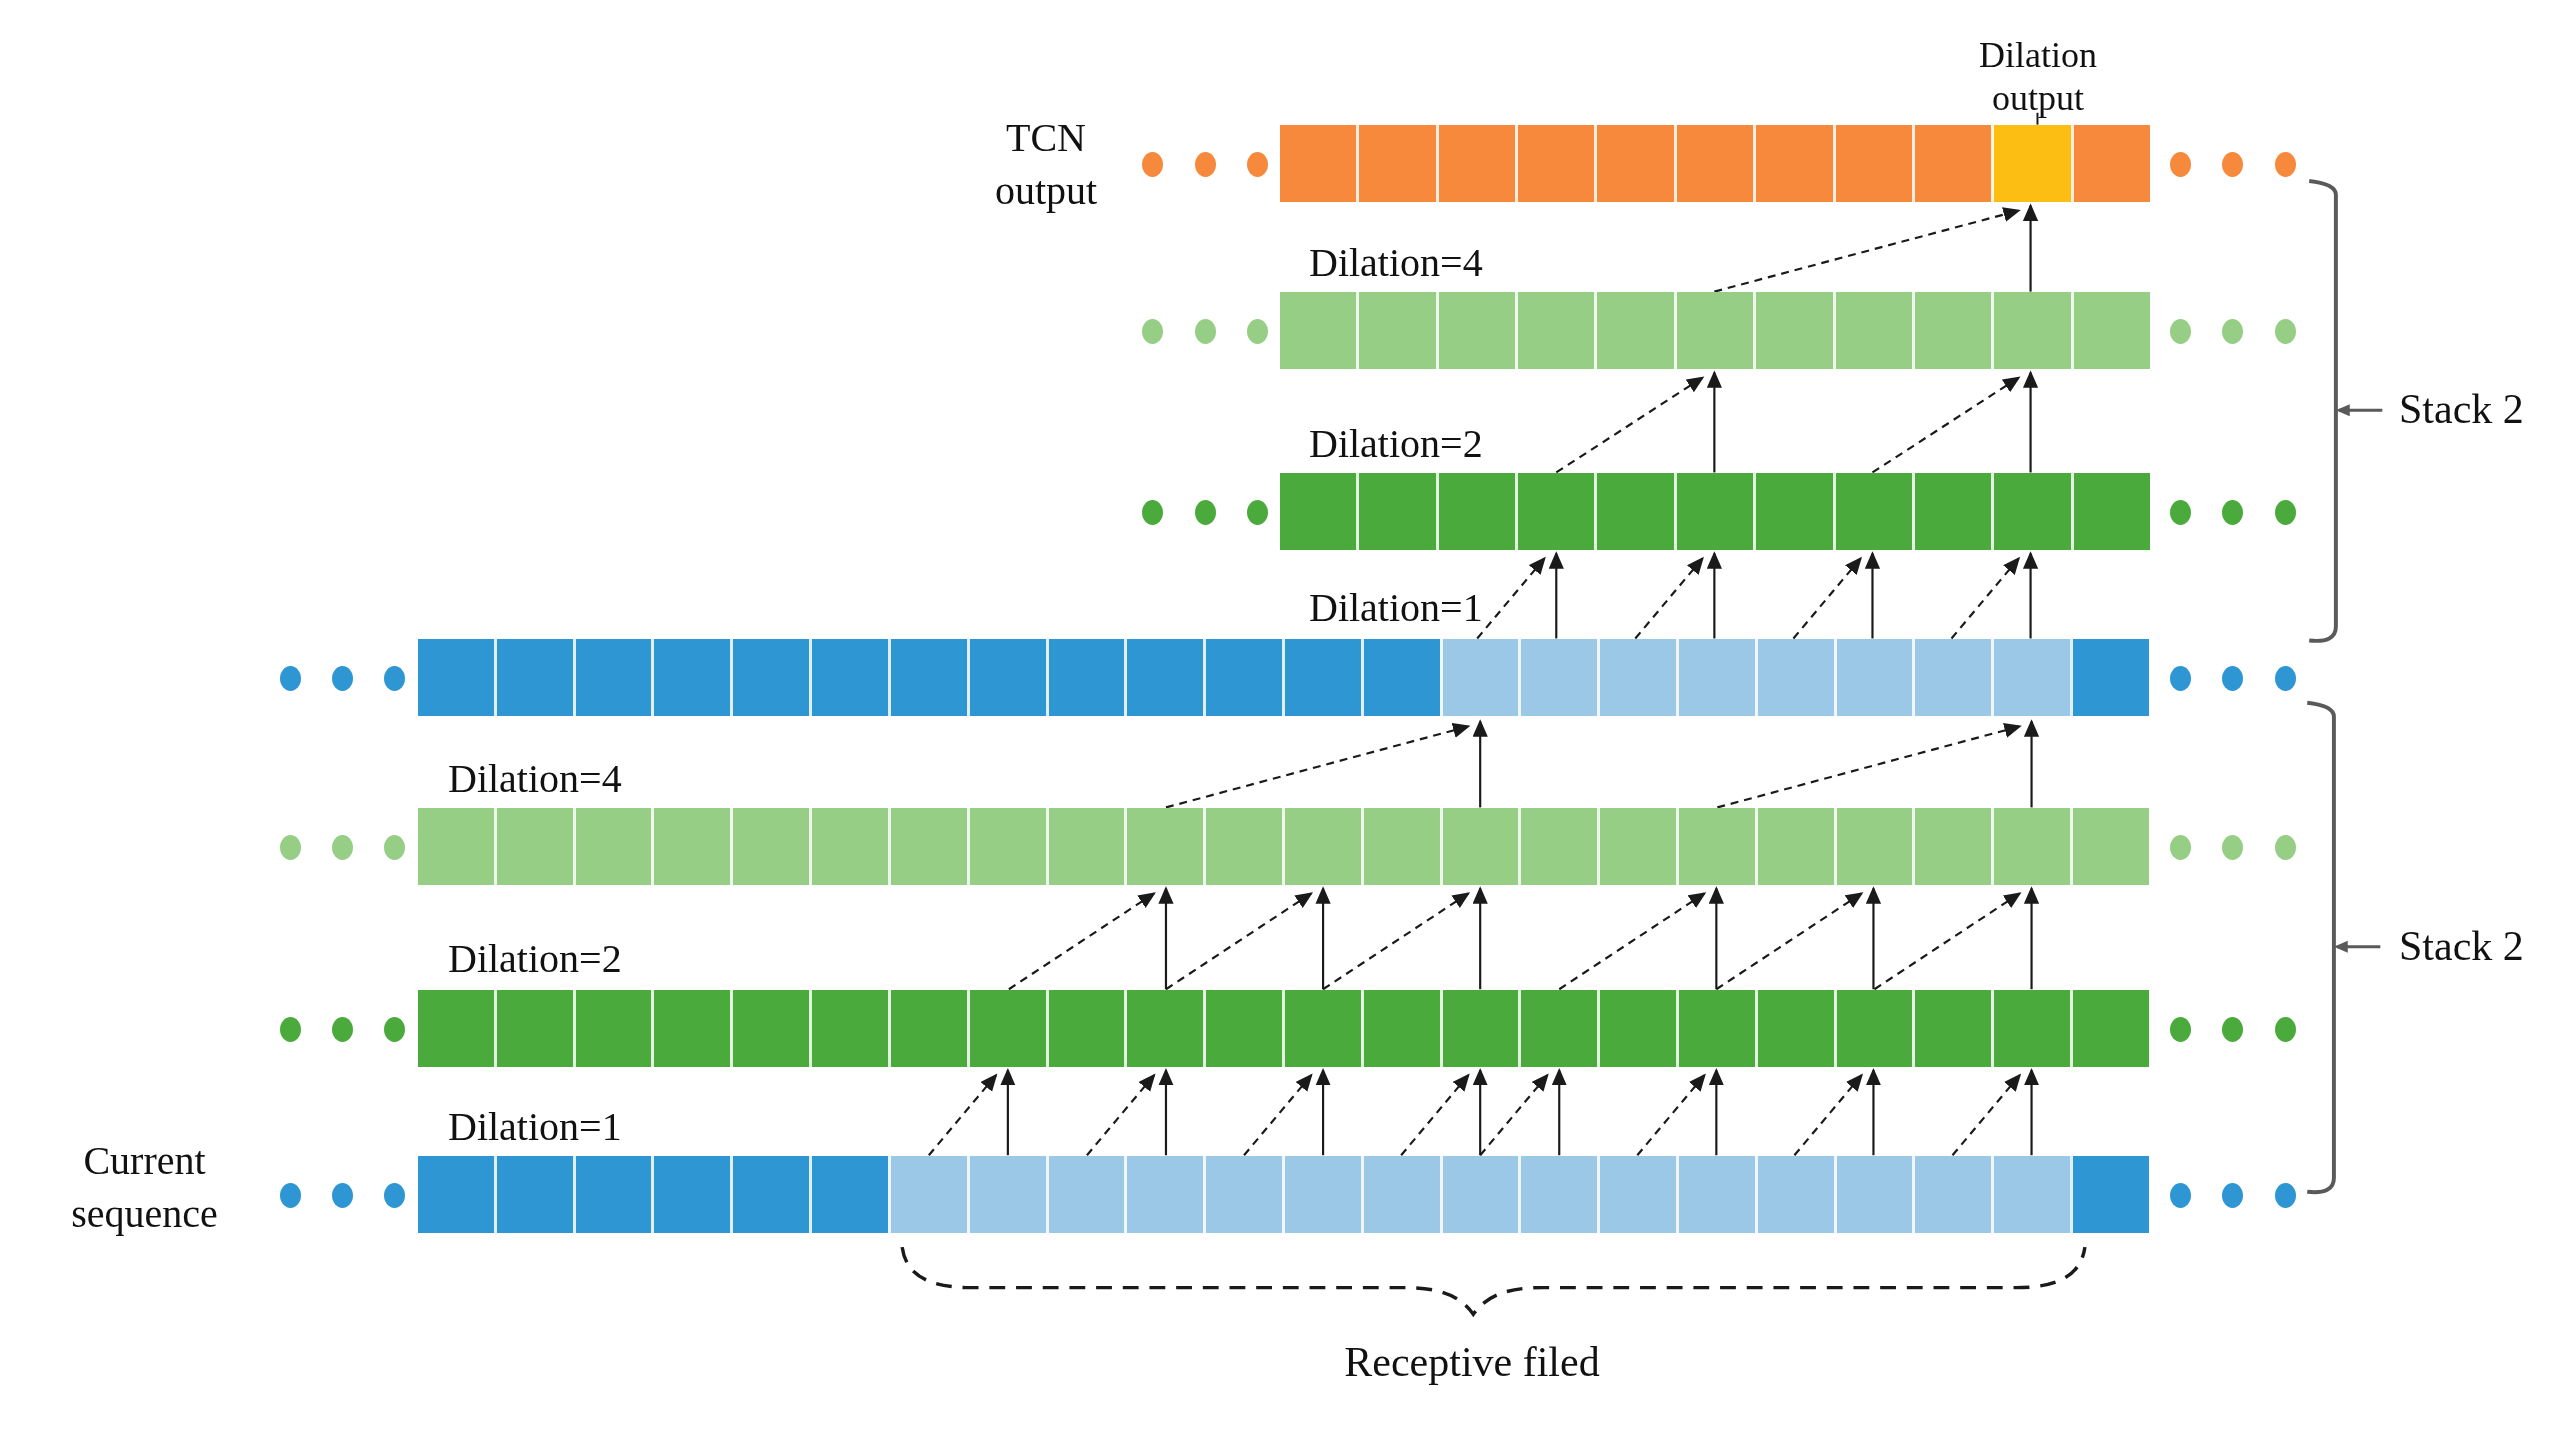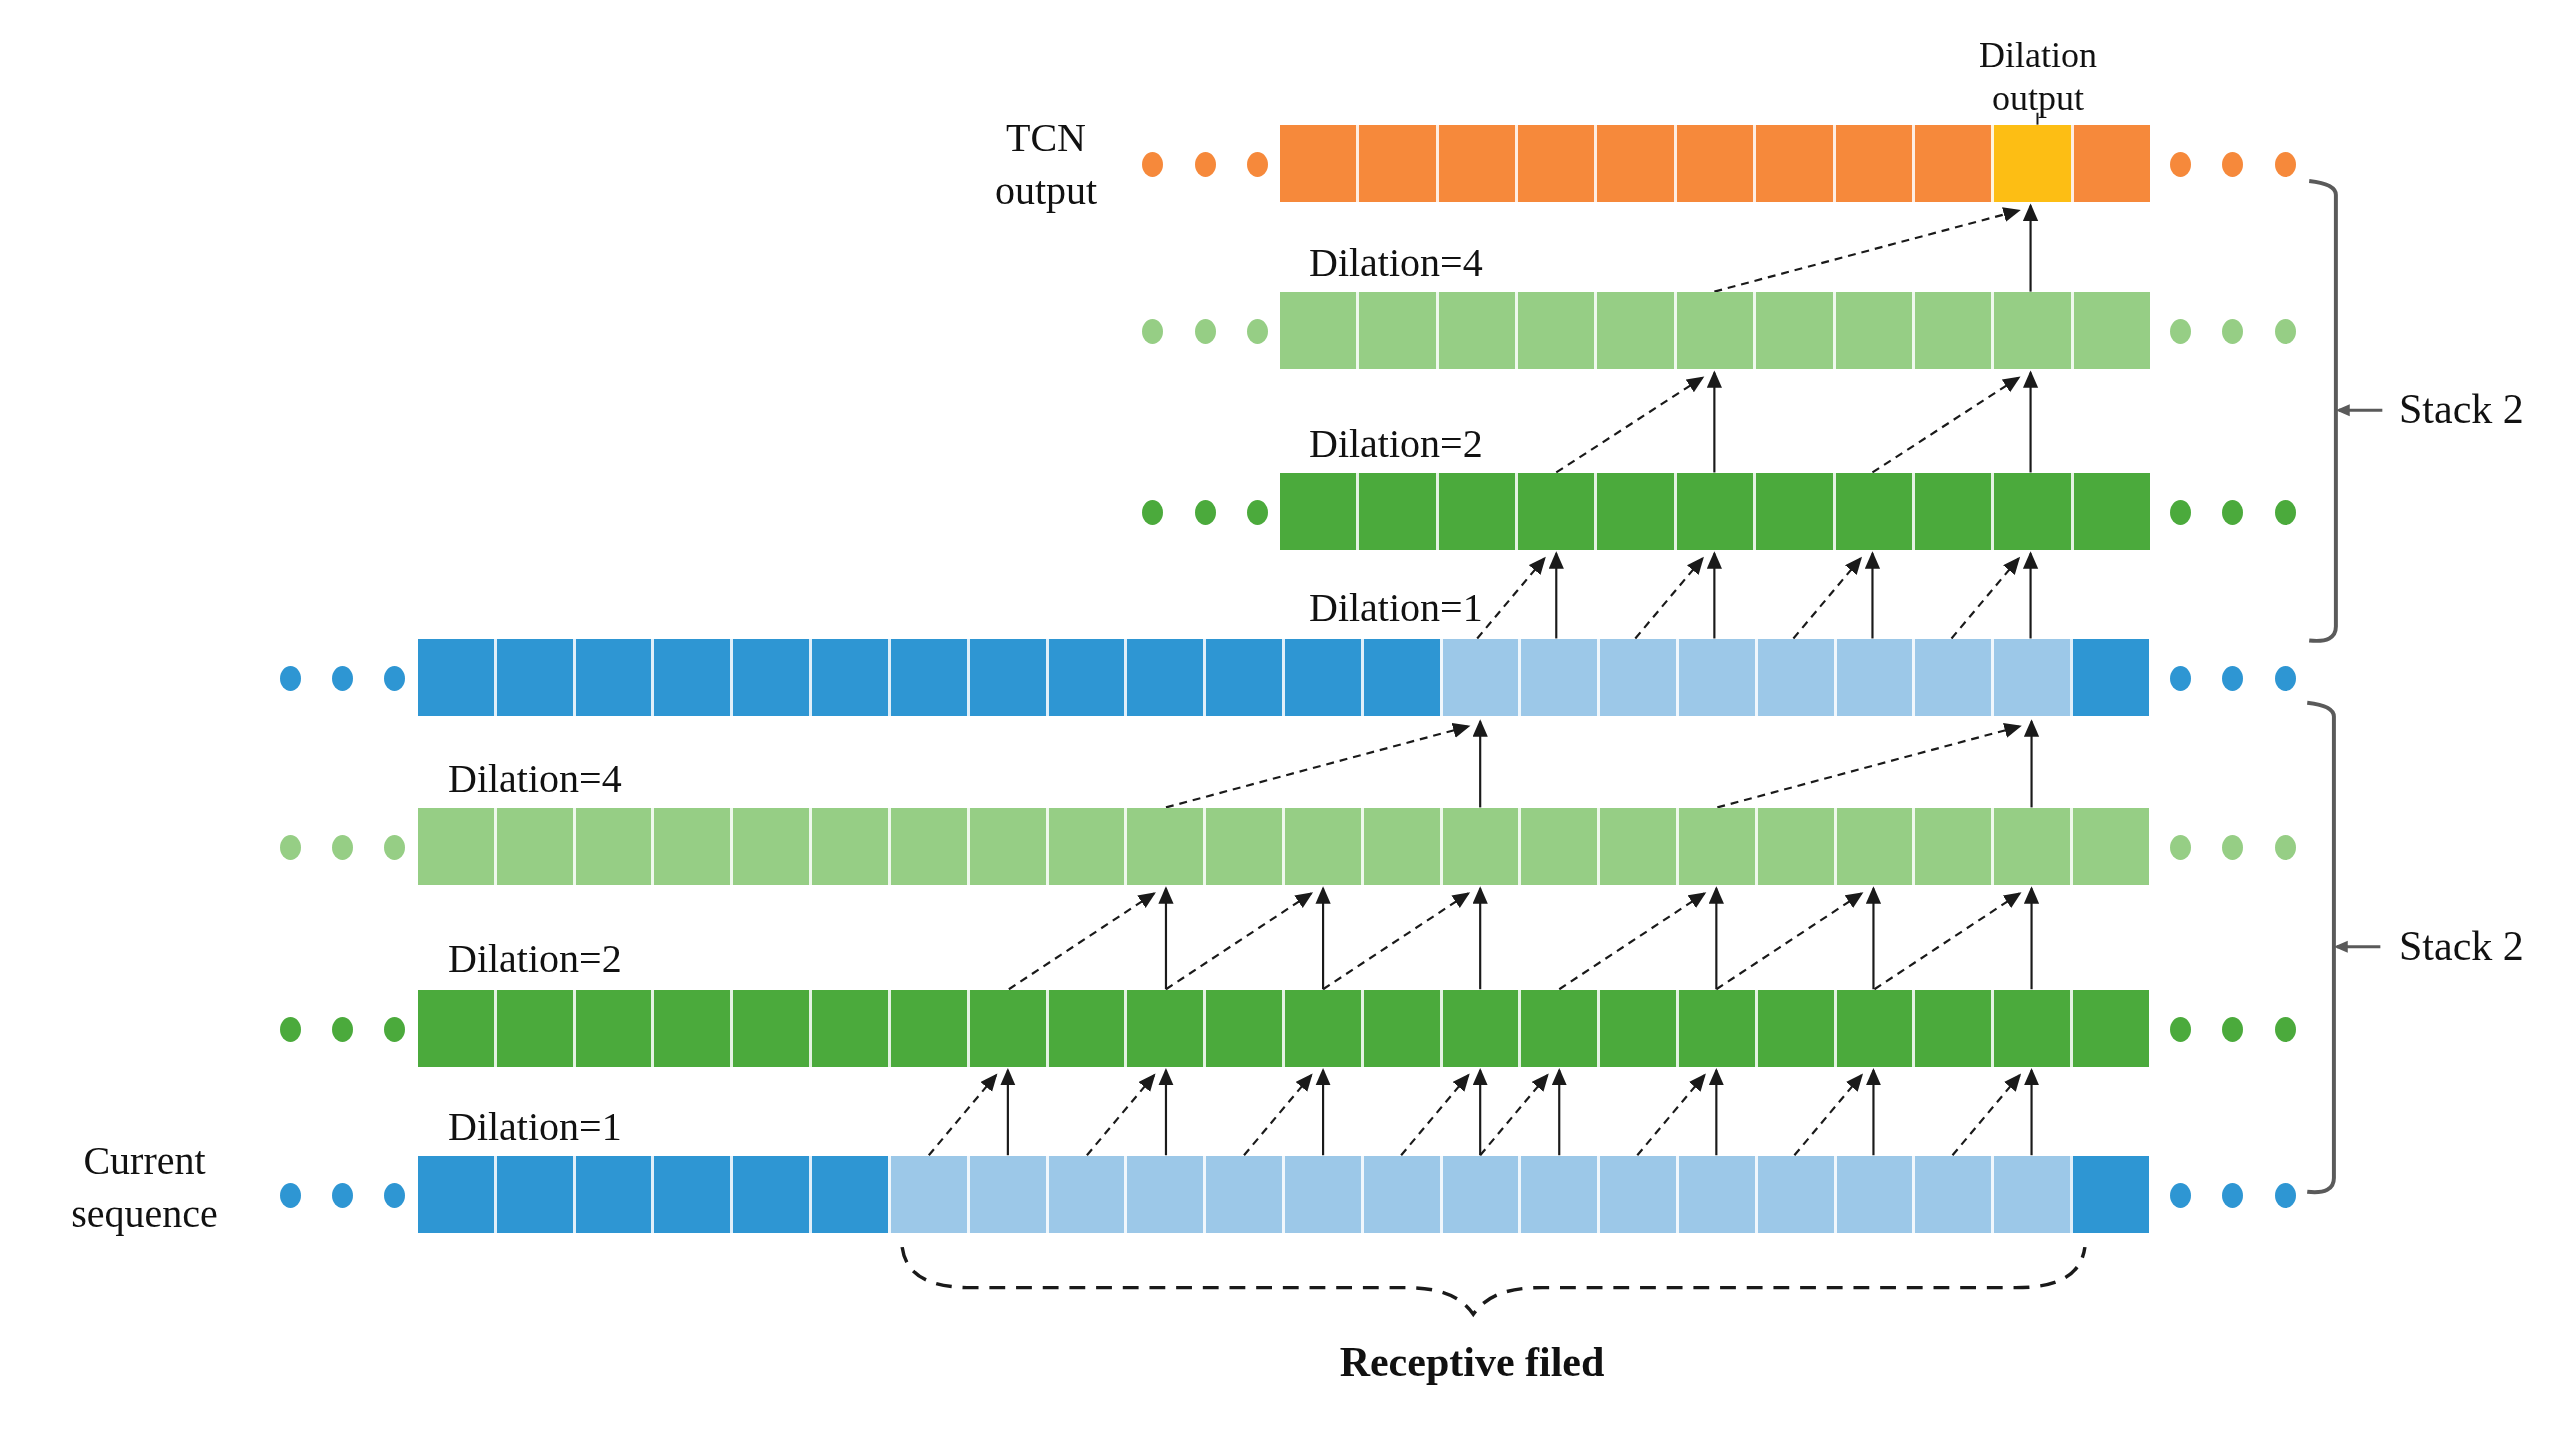--- a/index.html
+++ b/index.html
@@ -287,15 +287,15 @@
 
   <div class="two-line-label" style="left:40px;top:1134px;width:209px;">
     <div>Current</div>
     <div>sequence</div>
   </div>
 
   <div class="stack-label" style="left:2399px;top:387px;text-align:right;">Stack 2</div>
 
   <div class="stack-label" style="left:2399px;top:924px;">Stack 2</div>
 
-  <div id="receptive-field-label" style="left:1314px;top:1340px;font-weight:bold;">Receptive filed</div>
+  <div id="receptive-field-label" style="left:1314px;top:1340px;">Receptive filed</div>
 </div>
 
 
 </body></html>

